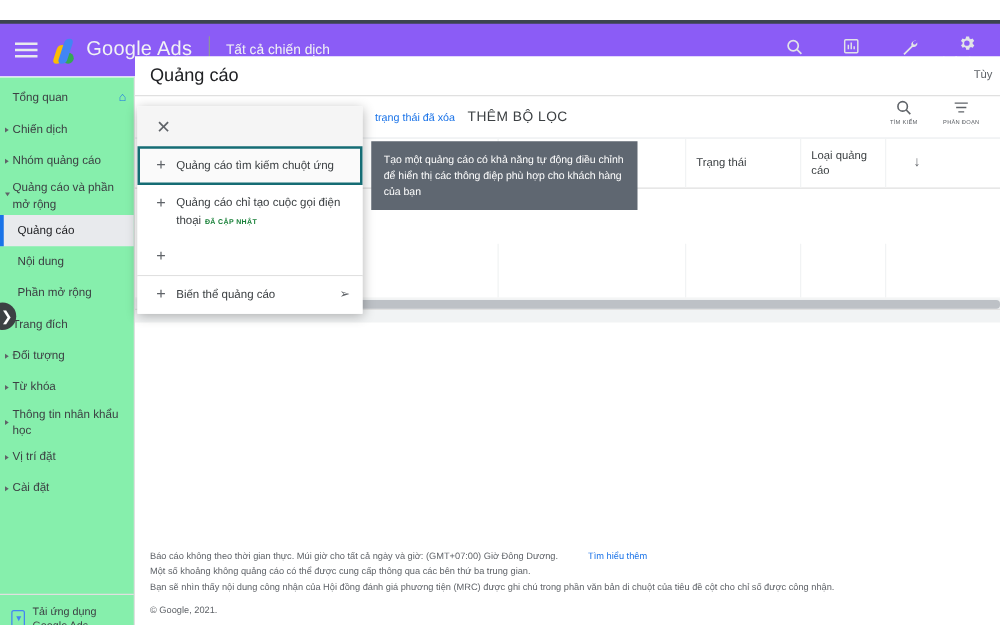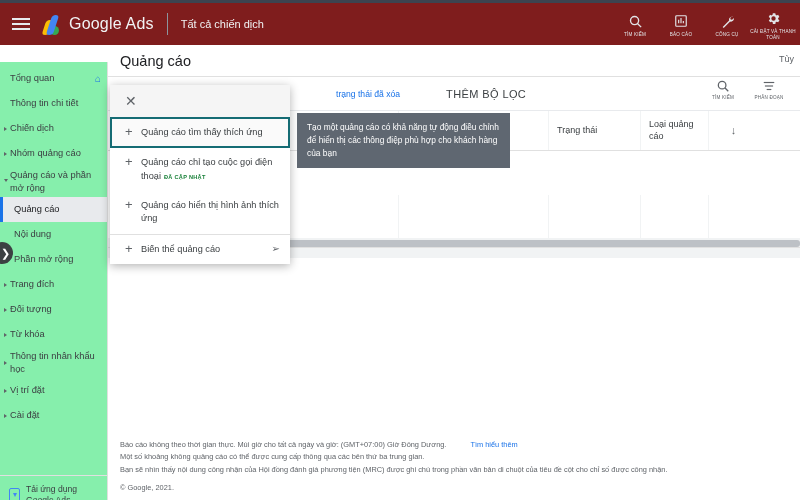--- a/index.html
+++ b/index.html
@@ -5,22 +5,22 @@
   * { box-sizing: border-box; margin: 0; padding: 0; }
   html, body {
     width: 800px; height: 500px; overflow: hidden;
     font-family: "Liberation Sans", sans-serif;
     background: #fff;
   }
   #app { position: relative; width: 800px; height: 500px; }
 
   
   .topbar {
-    position: absolute; top: 0; left: 0; width: 800px; height: 45px;
-    background: #7f1d1d; display: flex; align-items: center;
+    position: absolute; top: 16px; left: 0; width: 800px; height: 45px;
+    background: #8b5cf6; display: flex; align-items: center;
     border-top: 3px solid #3c4450;
   }
   .hamburger { margin-left: 12px; width: 18px; cursor: pointer; }
   .hamburger span { display: block; height: 2px; background: #e8eaed; margin: 3px 0; }
   .gads-logo { margin-left: 14px; display: flex; align-items: flex-end; height: 22px; }
   .gads-logo .bar { width: 7px; border-radius: 4px; margin-right: 1px; }
   .gads-logo .b1 { height: 15px; background: #fbbc04; transform: skewX(-18deg); }
   .gads-logo .b2 { height: 20px; background: #4285f4; transform: skewX(-18deg); margin-left:-3px;}
   .gads-logo .b3 { width: 9px; height: 9px; border-radius: 50%; background: #34a853; margin-left: -7px; }
   .brand-text { color: #f1f3f4; font-size: 16px; margin-left: 9px; letter-spacing: .2px; }
@@ -80,21 +80,21 @@
   .main { position: absolute; left: 108px; top: 45px; width: 692px; height: 455px; background: #fff; }
   .page-head {
     height: 32px; display: flex; align-items: center; padding-left: 12px;
     border-bottom: 1px solid #e0e0e0; position: relative;
   }
   .page-title { font-size: 14.5px; color: #202124; }
   .head-right { position: absolute; right: 6px; top: 9px; font-size: 9px; color: #5f6368; }
 
   .filterbar {
     height: 34px; display: flex; align-items: center; position: relative;
-    border-bottom: 1px solid #e8eaed; padding-left: 12px; gap: 36px;
+    border-bottom: 1px solid #e8eaed; padding-left: 12px;
   }
   .filter-chip { font-size: 8.6px; color: #1a73e8; margin-right: 10px; }
   .filter-add { font-size: 11px; color: #3c4043; letter-spacing: .4px; }
   .filterbar-tools { position: absolute; right: 8px; top: 2px; display: flex; }
   .ft { width: 46px; display: flex; flex-direction: column; align-items: center; color: #5f6368; cursor: pointer; }
   .ft .lbl { font-size: 4.6px; margin-top: 2px; letter-spacing: .2px; }
 
   
   .tablewrap { position: relative; }
   .thead { display: flex; height: 40px; border-bottom: 1px solid #e0e0e0; background: #fff; }
@@ -212,23 +212,20 @@
 
   <div class="sidebar">
     <div class="nav-list">
 
       <div class="nav-item">
         <span class="nav-label">Tổng quan</span>
         <span class="home-ico">⌂</span>
       </div>
 
 
-      <div class="nav-item">
-        <span class="nav-label">Thông tin chi tiết</span>
-      </div>
 
       <div class="nav-item">
         <span class="caret"></span>
         <span class="nav-label">Chiến dịch</span>
       </div>
 
       <div class="nav-item">
         <span class="caret"></span>
         <span class="nav-label">Nhóm quảng cáo</span>
       </div>
@@ -365,31 +362,30 @@
     </div>
   </div>
 
   <div class="dropdown">
     <div class="dd-close">
       <span class="x">✕</span>
     </div>
 
     <div class="dd-item sel">
       <span class="pl">+</span>
-      <span class="txt">Quảng cáo tìm thấy thích ứng</span>
+      <span class="txt">Quảng cáo tìm kiếm chuột ứng</span>
     </div>
 
     <div class="dd-item">
       <span class="pl">+</span>
       <span class="txt"><span>Quảng cáo chỉ tạo cuộc gọi điện thoại</span><span class="badge">ĐÃ CẬP NHẬT</span></span>
     </div>
 
     <div class="dd-item">
       <span class="pl">+</span>
-      <span class="txt">Quảng cáo hiển thị hình ảnh thích ứng</span>
     </div>
 
     <div class="dd-sep"></div>
 
     <div class="dd-item">
       <span class="pl">+</span>
       <span class="txt">Biến thể quảng cáo</span>
       <span class="share">➢</span>
     </div>
   </div>

